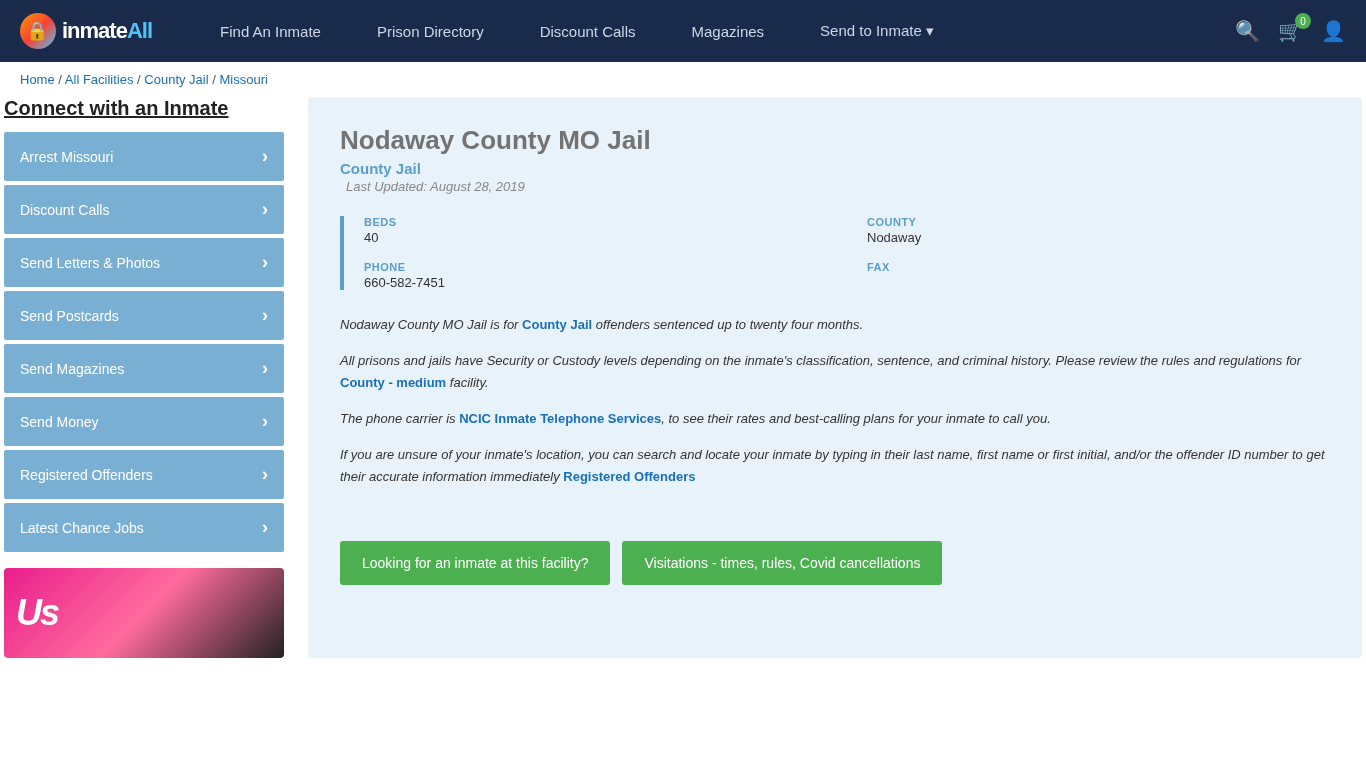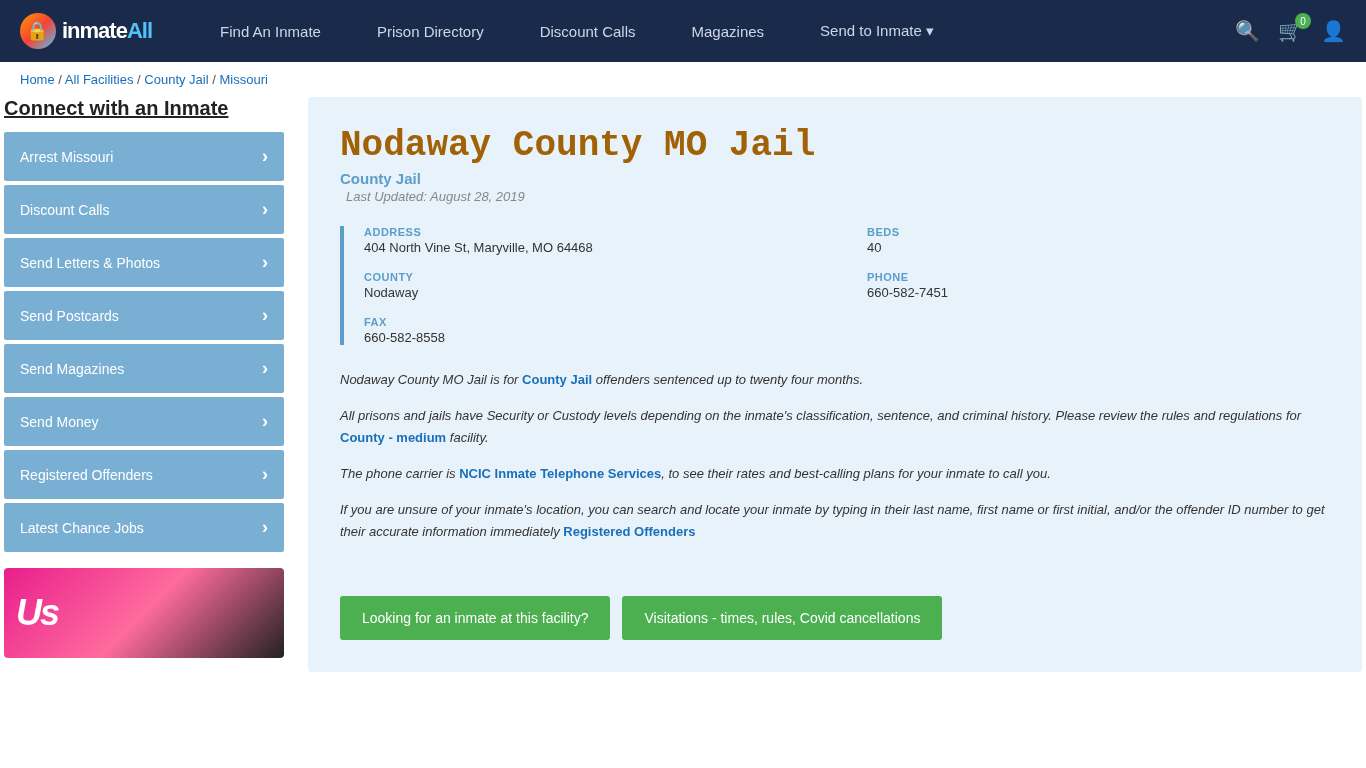--- a/index.html
+++ b/index.html
@@ -164,25 +164,24 @@
 
     
     .main-content {
       flex: 1;
       background: #e8f2fa;
       border-radius: 4px;
       padding: 28px 32px 32px;
       min-height: 560px;
     }
     .facility-title {
-      font-size: 36px;
-      font-weight: bold;
-      color: #a16207;
+      font-size: 26px;
+      font-weight: bold;
+      color: #737373;
       margin-bottom: 4px;
-      font-family: Liberation Mono, monospace;
     }
     .facility-type {
       color: #5b9ec9;
       font-size: 15px;
       font-weight: bold;
       margin-bottom: 2px;
     }
     .facility-updated {
       color: #888;
       font-style: italic;
@@ -321,38 +320,33 @@
     </div>
   </aside>
 
   <main class="main-content">
     <h1 class="facility-title">Nodaway County MO Jail</h1>
     <div class="facility-type">County Jail</div>
     <div class="facility-updated">Last Updated: August 28, 2019</div>
 
     <div class="info-grid">
       <div>
-        <div class="info-label">ADDRESS</div>
-        <div class="info-value">404 North Vine St, Maryville, MO 64468</div>
-      </div>
-      <div>
         <div class="info-label">BEDS</div>
         <div class="info-value">40</div>
       </div>
       <div>
         <div class="info-label">COUNTY</div>
         <div class="info-value">Nodaway</div>
       </div>
       <div>
         <div class="info-label">PHONE</div>
         <div class="info-value">660-582-7451</div>
       </div>
       <div>
         <div class="info-label">FAX</div>
-        <div class="info-value">660-582-8558</div>
       </div>
     </div>
 
     <div class="facility-desc">
       <p>
         Nodaway County MO Jail is for <a>County Jail</a> offenders sentenced up to twenty four months.
       </p>
       <p>
         All prisons and jails have Security or Custody levels depending on the inmate's classification, sentence, and criminal history. Please review the rules and regulations for <a>County - medium</a> facility.
       </p>

